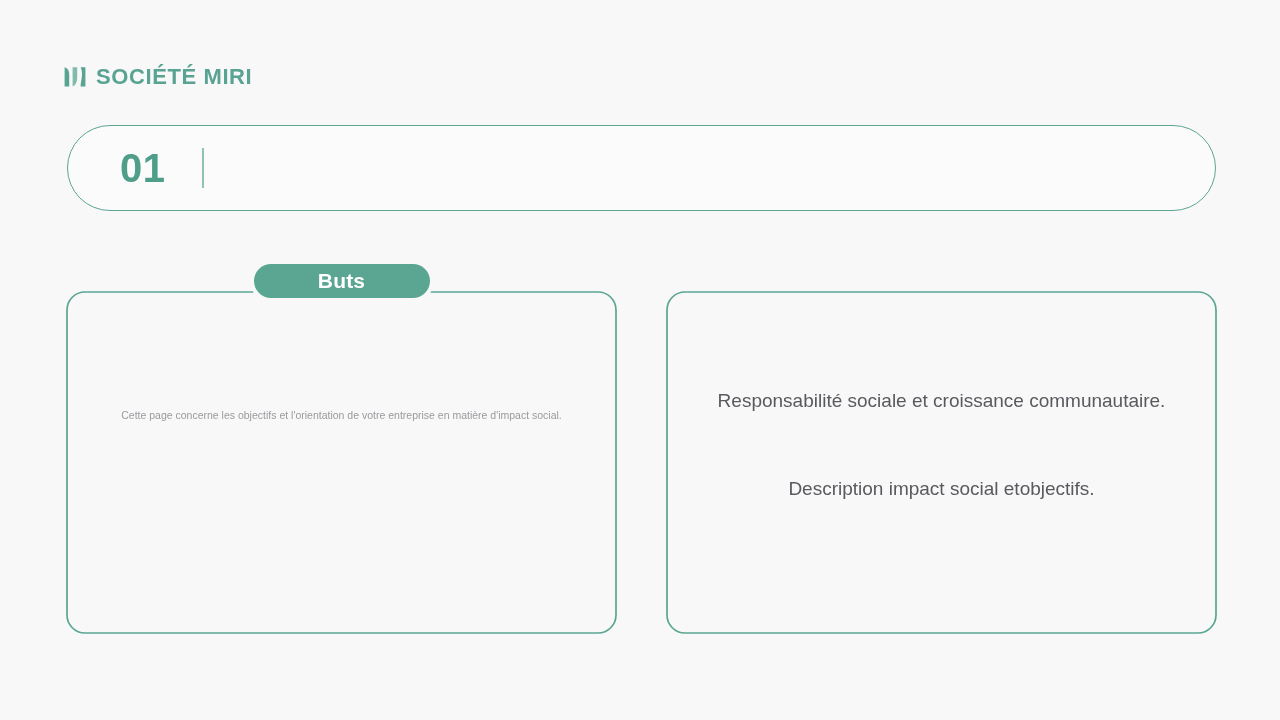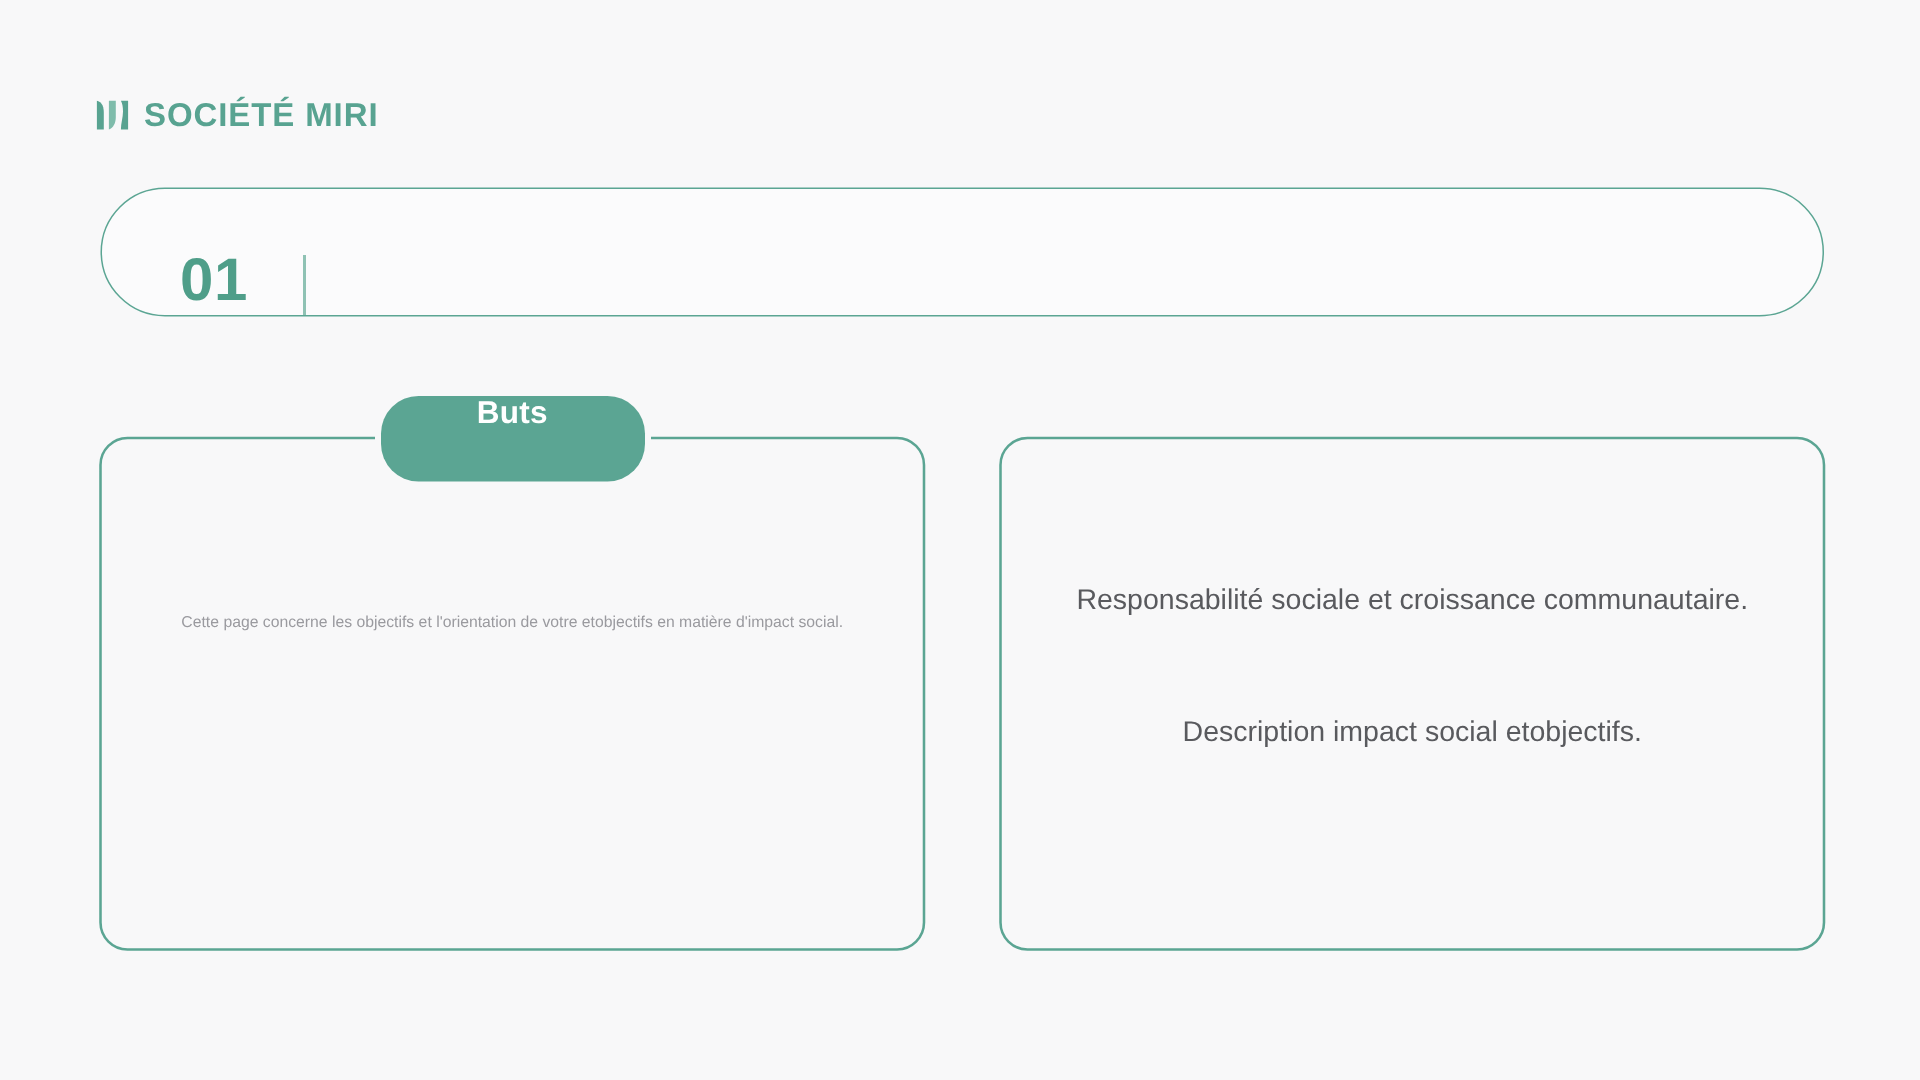--- a/index.html
+++ b/index.html
@@ -43,21 +43,21 @@
   .section-header {
     position: absolute;
     left: 67px;
     top: 125px;
     width: 1149px;
     height: 86px;
     border: 1.6px solid #5ba593;
     border-radius: 43px;
     background: #fbfbfc;
     display: flex;
-    align-items: flex-end;
+    align-items: center;
   }
   .section-number {
     color: #4f9e89;
     font-size: 40px;
     font-weight: bold;
     letter-spacing: 0.5px;
     margin-left: 52px;
     width: 78px;
   }
   .section-divider {
@@ -92,27 +92,28 @@
     height: 100%;
     overflow: visible;
   }
 
   
   .panel-tag {
     position: absolute;
     top: -26px;
     left: 50%;
     transform: translateX(-50%);
-    height: 57px;
+    height: 34px;
     padding: 0 34px;
     min-width: 176px;
     border-radius: 25px;
     background: #5ba593;
     box-shadow: 0 0 0 4px #f8f8f9;
     display: flex;
+    align-items: center;
     justify-content: center;
   }
   .panel-tag-label {
     color: #ffffff;
     font-size: 21px;
     font-weight: bold;
     white-space: nowrap;
     letter-spacing: 0.2px;
   }
 
@@ -176,21 +177,21 @@
              M529 343 L24 343
              M24 343 L20 343 A18 18 0 0 1 2 325 L2 321
              M2 321 L2 24" fill="none" stroke="#5ba593" stroke-width="1.7" stroke-linecap="round"></path>
   </svg>
 
   <div class="panel-tag">
     <span class="panel-tag-label">Buts</span>
   </div>
 
   <div class="panel-body">
-    <p class="note-small">Cette page concerne les objectifs et l'orientation de votre etobjectifs en matière d'impact social.</p>
+    <p class="note-small">Cette page concerne les objectifs et l'orientation de votre entreprise en matière d'impact social.</p>
   </div>
 </div>
 
 <div class="panel panel-right">
   <svg class="panel-frame" viewBox="0 0 553 345" preserveAspectRatio="none">
     <path d="M2 24 L2 20 A18 18 0 0 1 20 2 L24 2
              M24 2 L529 2
              M529 2 L533 2 A18 18 0 0 1 551 20 L551 24
              M551 24 L551 321
              M551 321 L551 325 A18 18 0 0 1 533 343 L529 343

